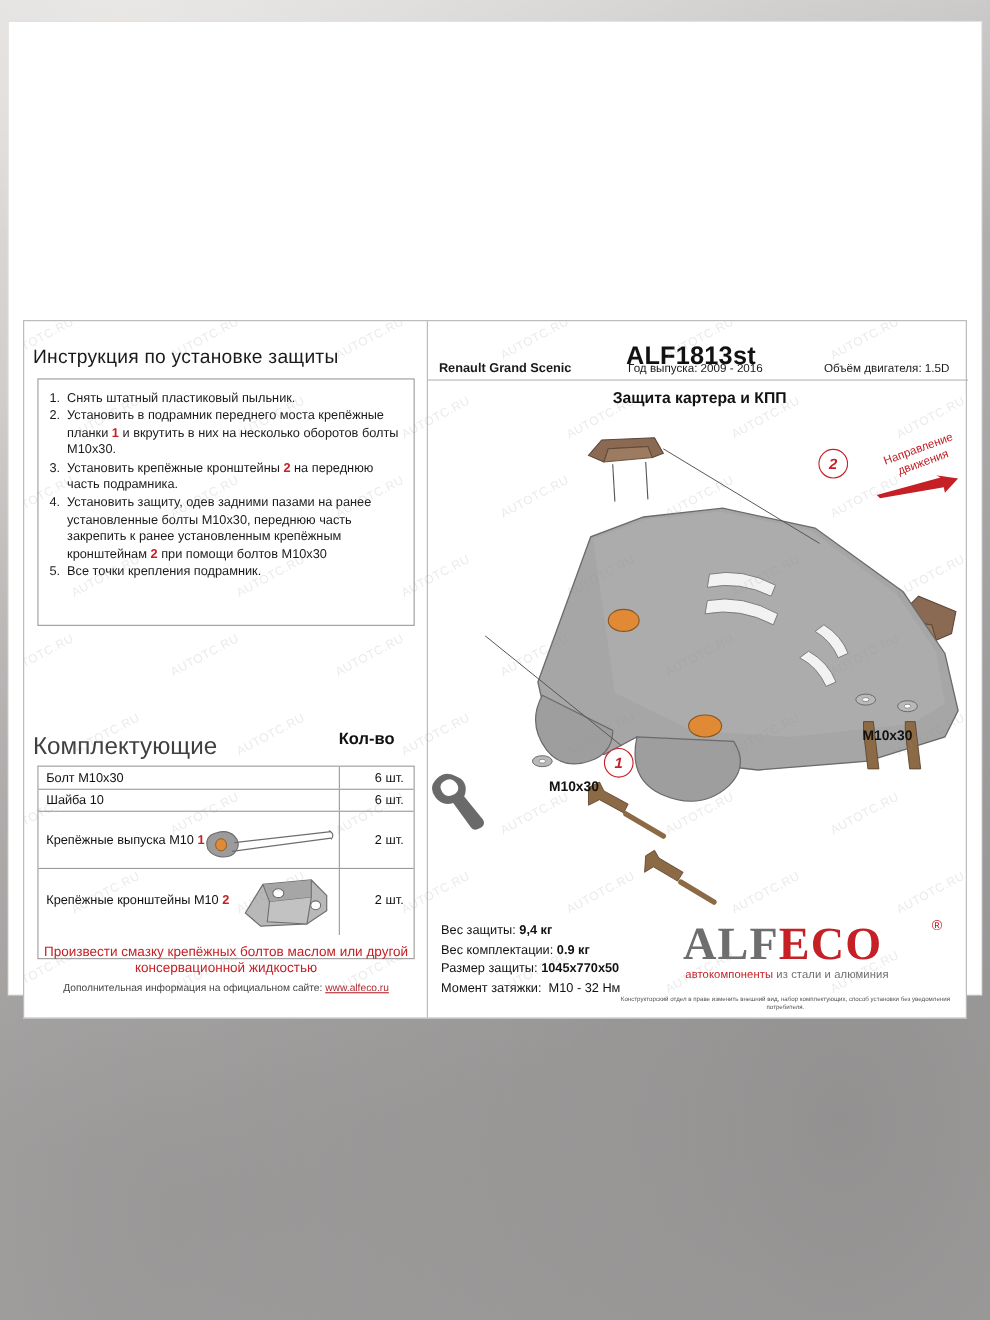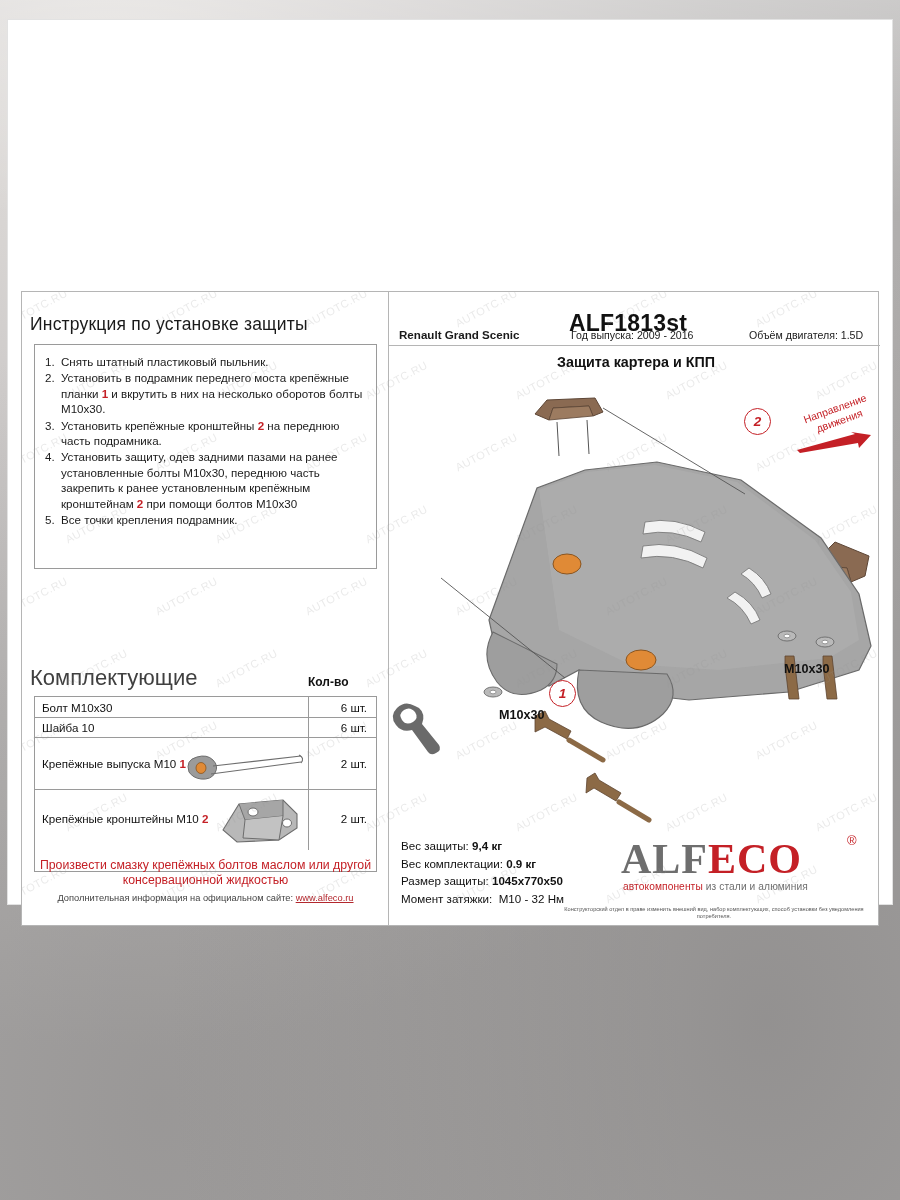--- a/index.html
+++ b/index.html
@@ -116,22 +116,22 @@
     position: absolute;
     left: 8px;
     top: 373px;
     font-size: 22px;
     font-weight: normal;
     color: #404040;
   }
   .kit-qty-title {
     position: absolute;
     left: 286px;
-    top: 383px;
-    font-size: 12px;
+    top: 371px;
+    font-size: 15px;
     font-weight: bold;
     color: #111;
   }
 
   .kit-box {
     position: absolute;
     left: 12px;
     top: 404px;
     width: 343px;
     height: 176px;

